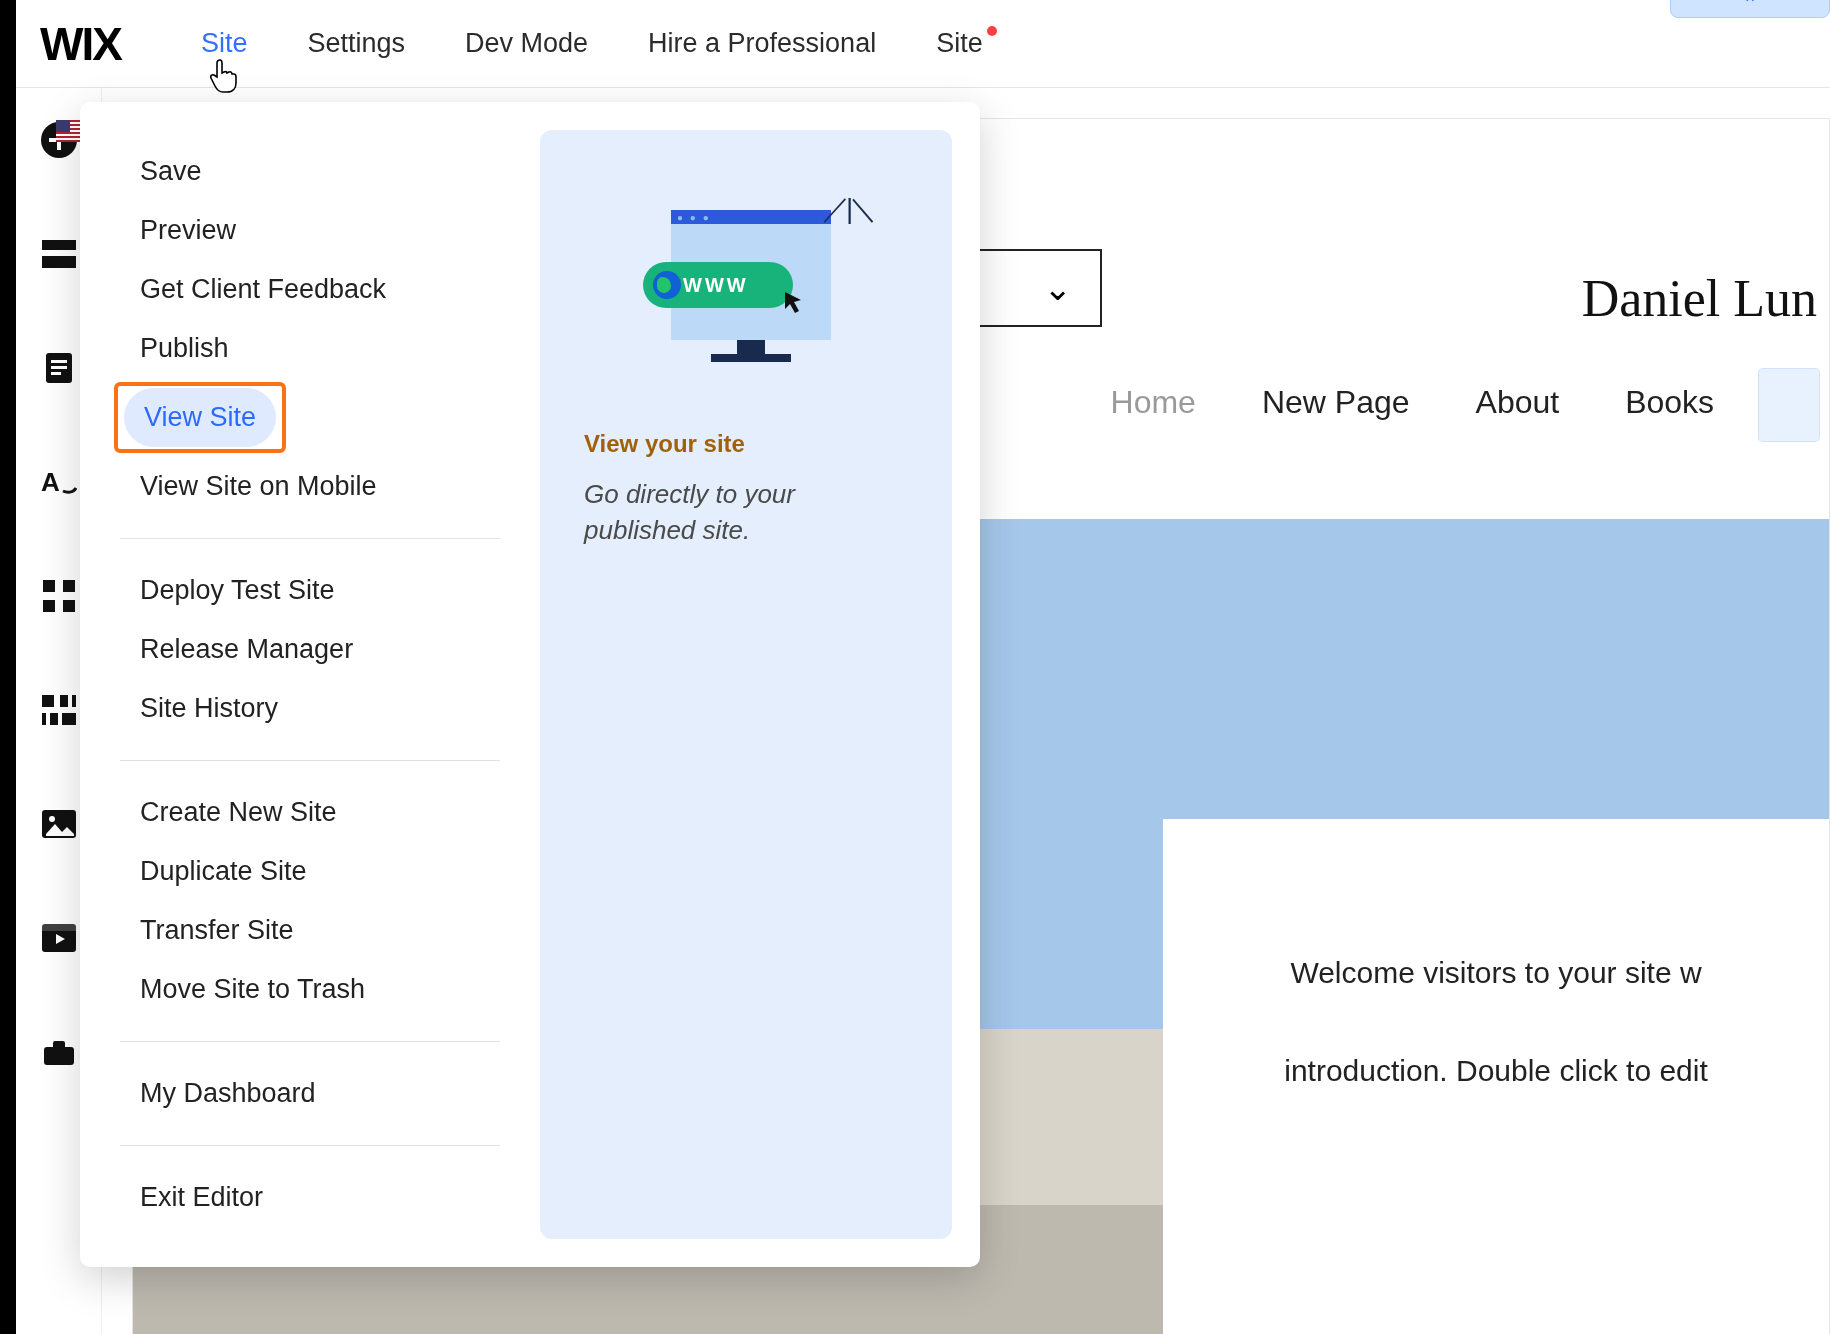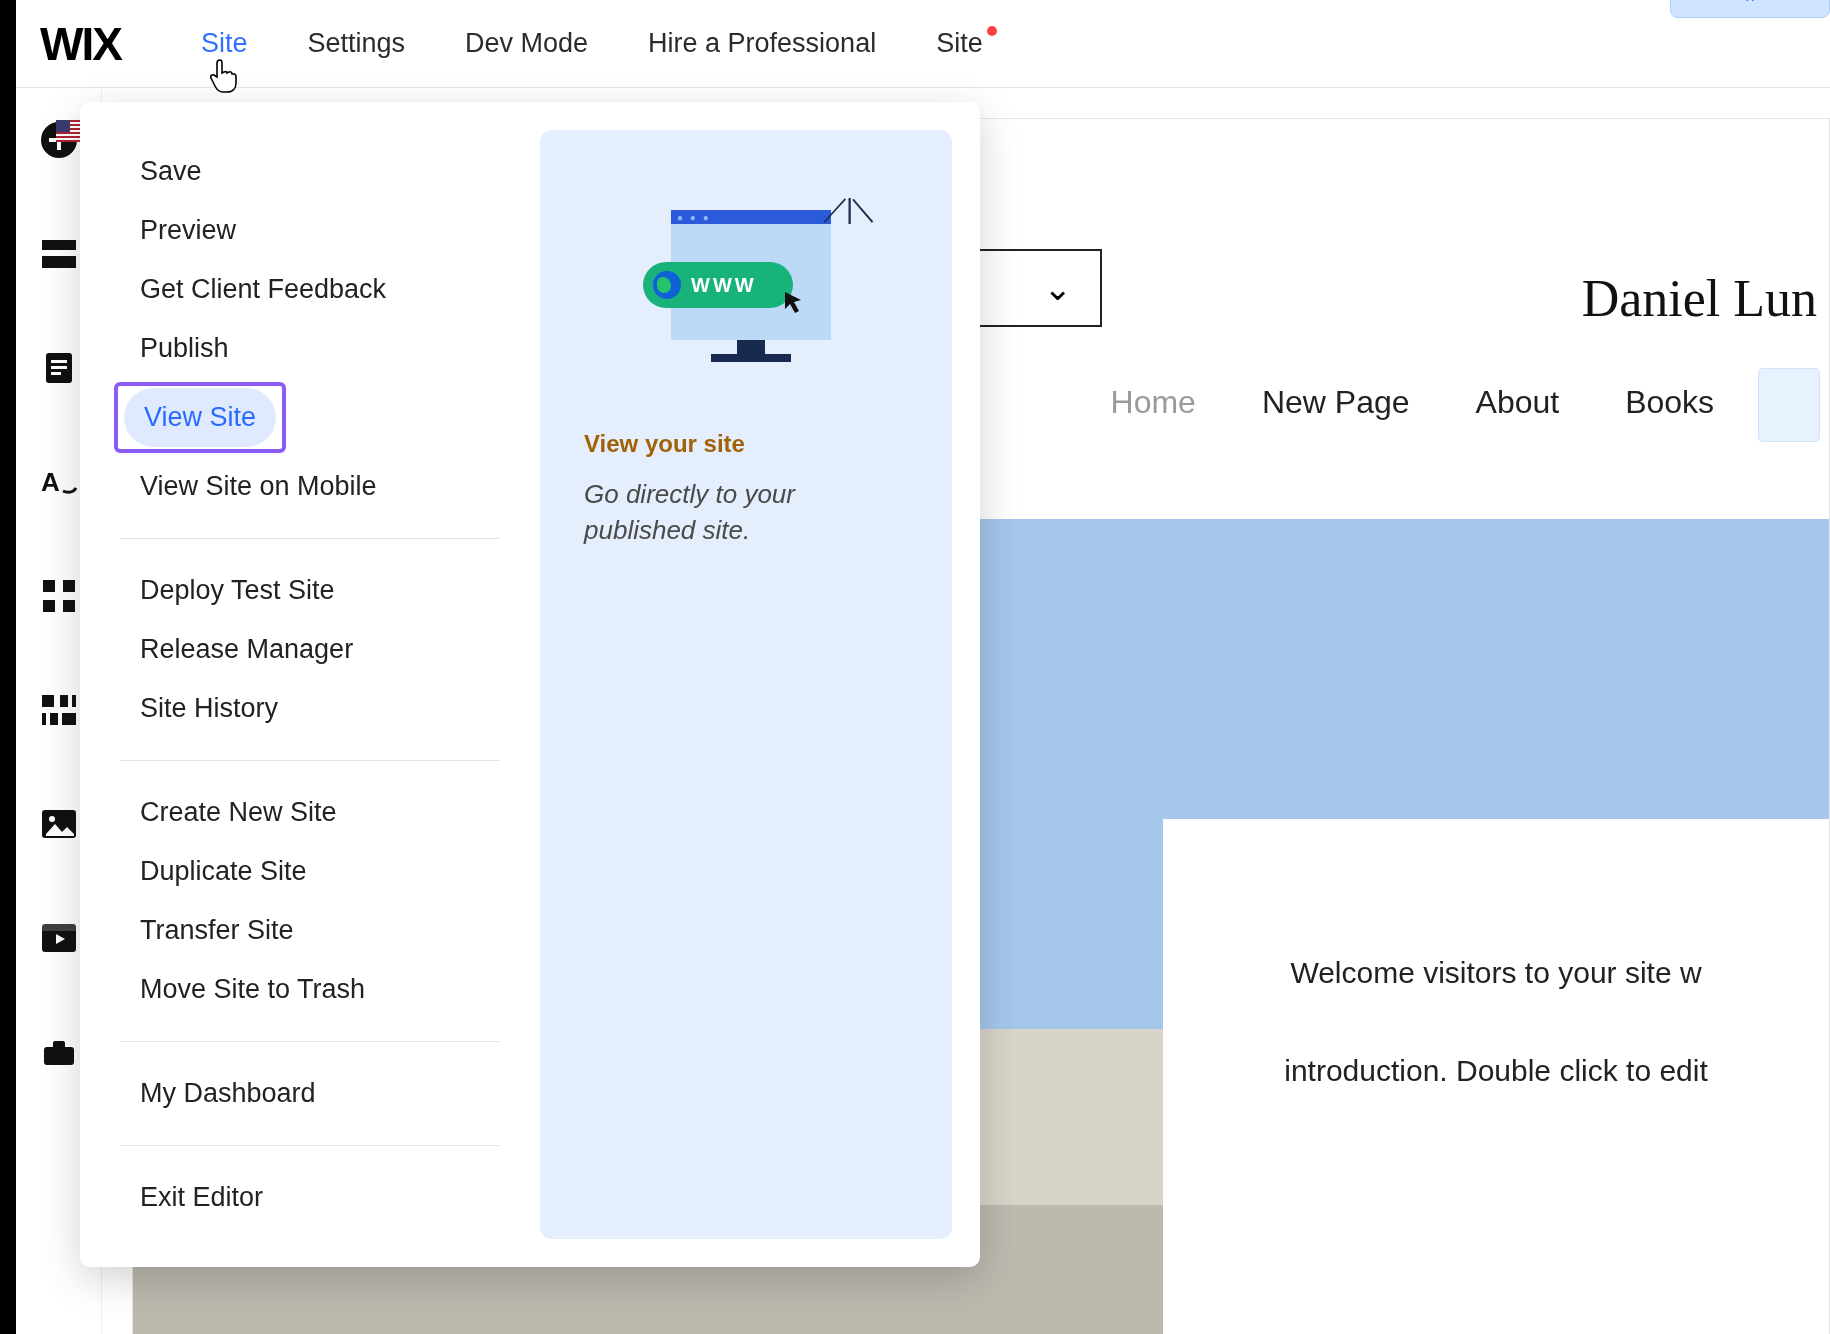--- a/index.html
+++ b/index.html
@@ -118,21 +118,21 @@
     display: flex; flex-direction: column;
   }
   .dd-item {
     font-size: 27px; color: #222; padding: 14px 20px;
     border-radius: 30px; cursor: pointer; width: fit-content;
   }
   .dd-item.highlight {
     color: #2b69ff; background: #dfeaff;
   }
   .dd-highlight-box {
-    border: 4px solid #8b5cf6; border-radius: 6px;
+    border: 4px solid #f97316; border-radius: 6px;
     padding: 2px 6px; margin: 4px 0 4px -6px; width: fit-content;
   }
   .dd-sep {
     height: 1px; background: #e2e2e2; margin: 22px 40px 22px 0;
   }
   .dd-preview {
     flex: 1; background: #e4eefc; border-radius: 12px;
     padding: 60px 44px 40px; display: flex; flex-direction: column;
     align-items: center;
   }
@@ -159,21 +159,21 @@
     position: absolute; left: 96px; top: 150px; width: 28px; height: 16px;
     background: #182a4d;
   }
   .illus .base {
     position: absolute; left: 70px; top: 164px; width: 80px; height: 8px;
     background: #182a4d;
   }
   .illus .pill {
     position: absolute; left: 2px; top: 72px; width: 150px; height: 46px;
     background: #18b37b; border-radius: 24px; color: #fff;
-    display: flex; align-items: center; gap: 10px; padding-left: 10px;
+    display: flex; align-items: center; gap: 2px; padding-left: 10px;
     font-weight: 800; font-size: 20px; letter-spacing: 3px;
   }
   .illus .globe {
     width: 28px; height: 28px; background: #1060d6; border-radius: 50%;
     position: relative; overflow: hidden;
   }
   .illus .globe::after {
     content: ""; position: absolute; left: 4px; top: 6px; width: 14px;
     height: 16px; background: #23c36c; border-radius: 40% 60% 50% 50%;
   }

